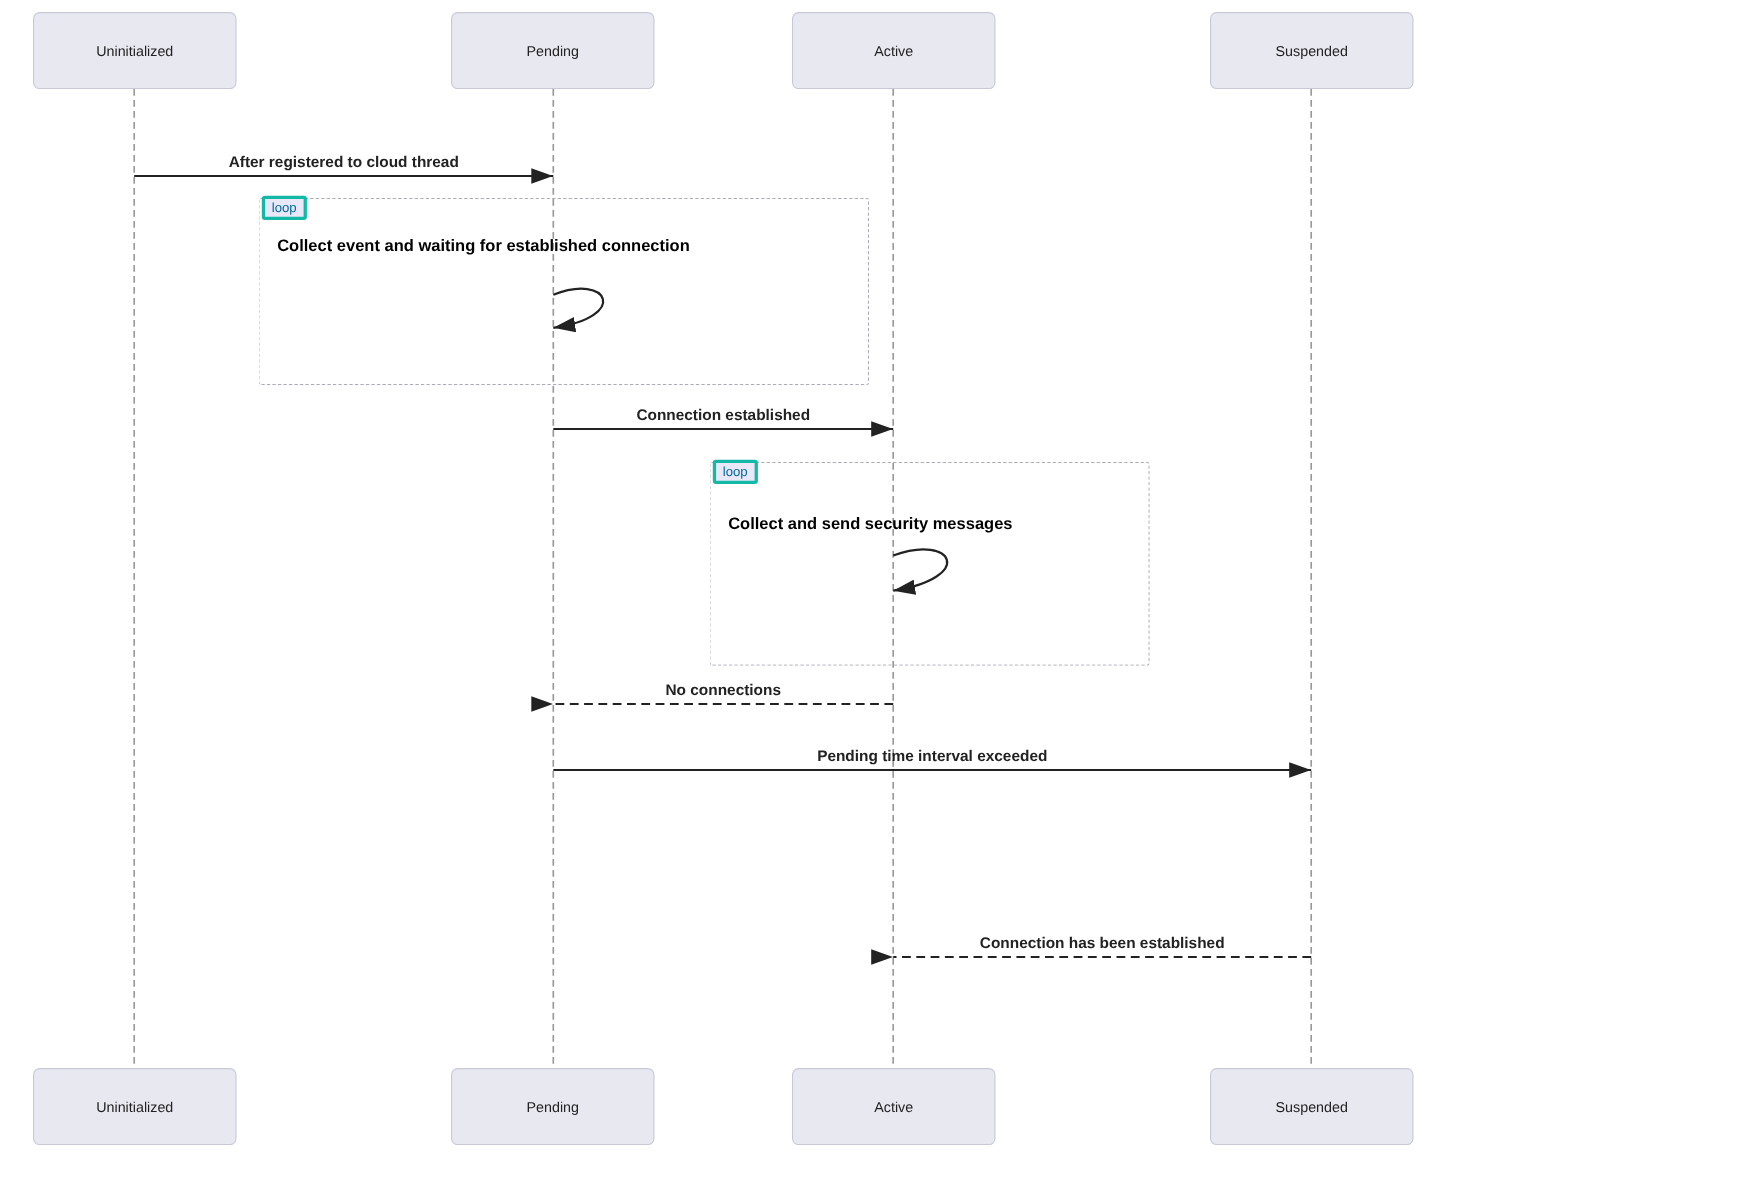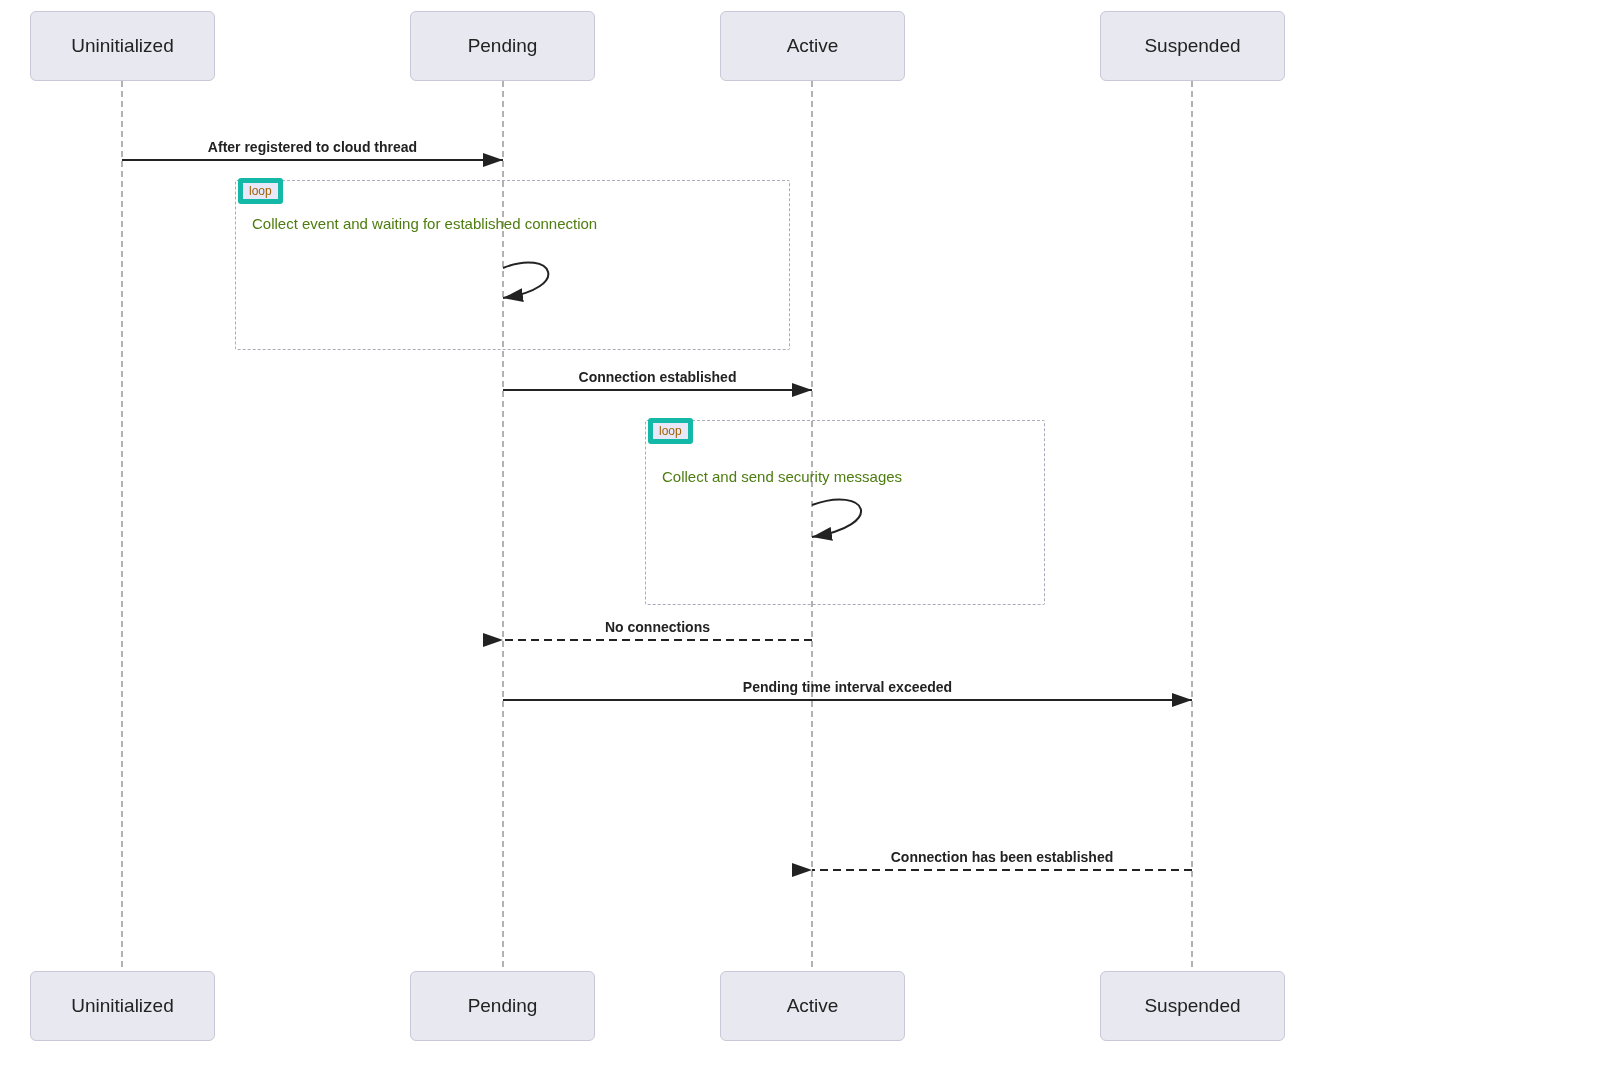--- a/index.html
+++ b/index.html
@@ -17,42 +17,42 @@
       height: 1087px;
     }
     .actor-box {
       position: absolute;
       background: #e8e8f0;
       border: 1px solid #c8c8d8;
       border-radius: 6px;
       display: flex;
       align-items: center;
       justify-content: center;
-      font-size: 19px;
+      font-size: 13px;
       color: #222;
     }
     .arrow-label {
       position: absolute;
       font-size: 14px;
-      font-weight: normal;
-      color: #4d7c0f;
+      font-weight: bold;
+      color: #000000;
       white-space: nowrap;
     }
     .loop-box {
       position: absolute;
       border: 1.5px dashed #aab;
       border-radius: 2px;
     }
     .loop-label {
       position: absolute;
       background: #e8e8f8;
-      border: 5px solid #14b8a6;
+      border: 3px solid #14b8a6;
       border-radius: 3px;
       font-size: 12px;
-      color: #a16207;
+      color: #0369a1;
       padding: 1px 6px;
     }
     svg.arrows {
       position: absolute;
       top: 0;
       left: 0;
       width: 1602px;
       height: 1087px;
       pointer-events: none;
     }

